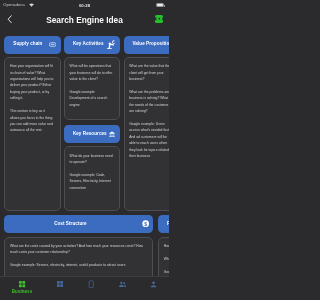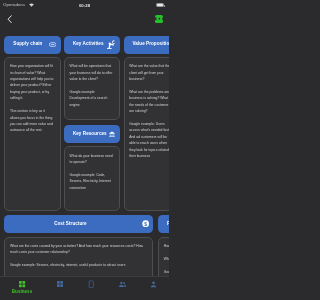--- a/index.html
+++ b/index.html
@@ -57,20 +57,21 @@
     <div class="sb-time">00:28</div>
     <div class="batt">
         <i></i>
       </div>
   </div>
 
   <div class="header">
     <svg class="back" viewBox="0 0 10 18">
       <path d="M8.6 1.6 L1.8 9 L8.6 16.4" stroke="#f2f2f4" stroke-width="2.0" fill="none" stroke-linecap="round" stroke-linejoin="round"></path>
     </svg>
+    <div class="title">Search Engine Idea</div>
     <div class="hdr-icon">
       <svg viewBox="0 0 26 22" width="8.8" height="7.3">
         <path d="M0 6.5 h4.2 v9 h-4.2 z M21.8 6.5 h4.2 v9 h-4.2 z" fill="#2b2b2d"></path>
         <circle cx="13" cy="11" r="2.6" fill="#2b2b2d"></circle>
       </svg>
     </div>
   </div>
 
   <div class="board">
       <div class="sect" style="left: 4.3px; top: 35.5px; width: 56.3px;">

